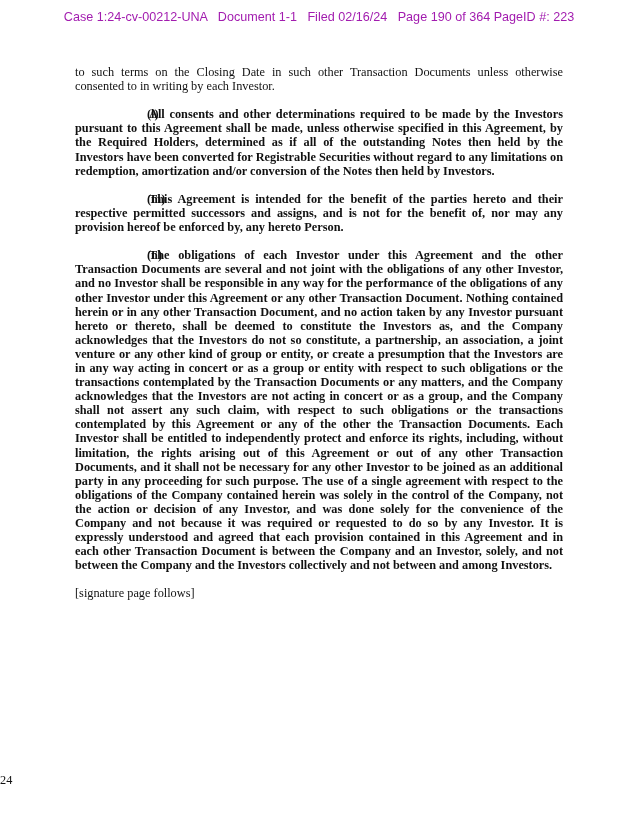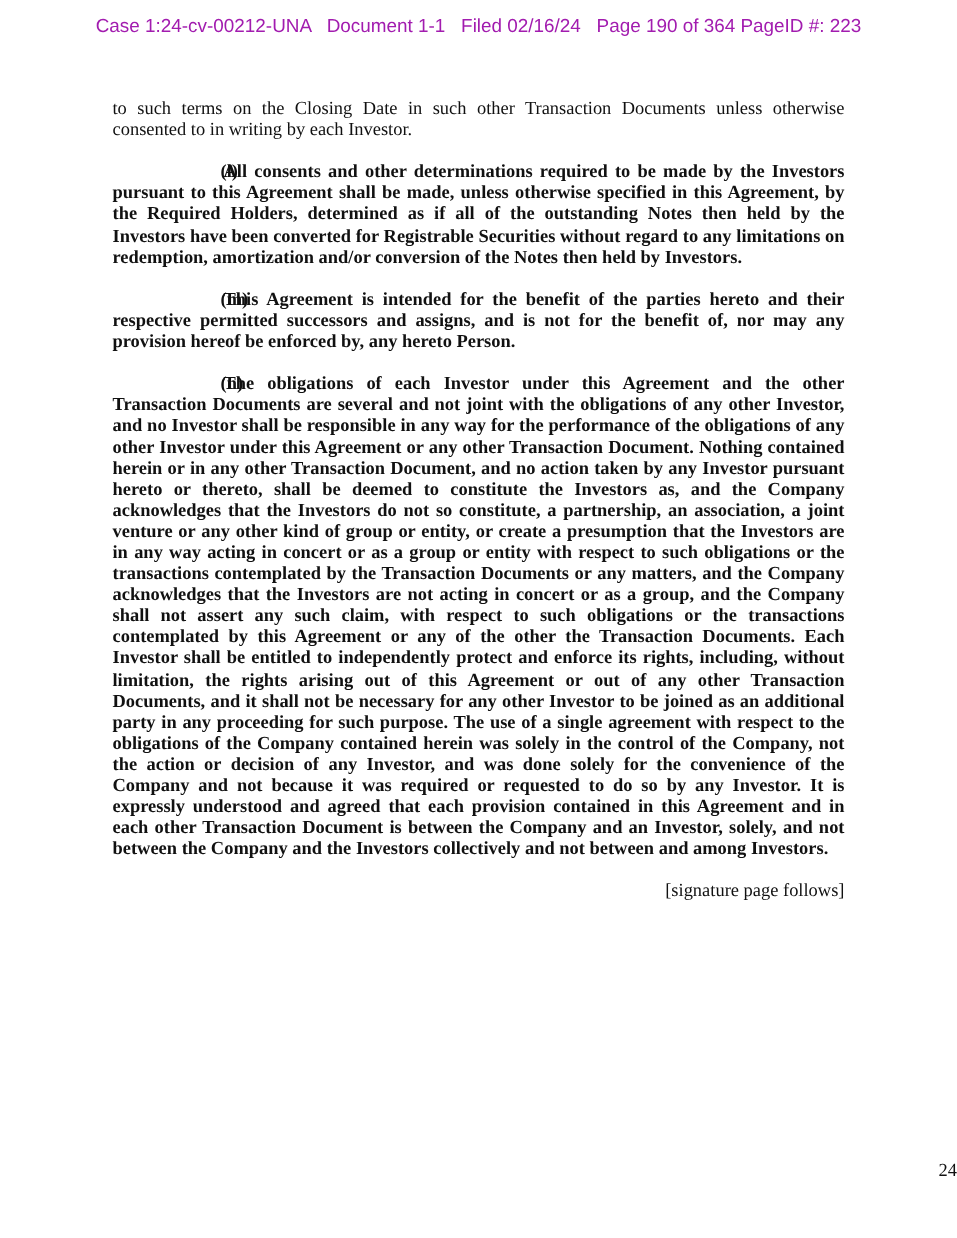--- a/index.html
+++ b/index.html
@@ -10,23 +10,23 @@
     white-space: pre;
   }
   .page {
     position: absolute; left: 75px; top: 65px; width: 488px;
     font-family: "Liberation Serif", serif; font-size: 12.3px; line-height: 14.1px;
     color: #111;
   }
   .p { text-align: justify; margin: 0 0 14.1px 0; }
   .p .lbl { display: inline-block; width: 38px; }
   .indent { text-indent: 36px; font-weight: bold; }
-  .center { text-align: right; margin-top: 0; }
+  .center { text-align: left; margin-top: 0; }
   .pagenum {
-    position: absolute; top: 773px; left: 0; width: 638px; text-align: right;
+    position: absolute; top: 773px; left: 0; width: 638px; text-align: left;
     font-family: "Liberation Serif", serif; font-size: 12.3px; color: #111;
   }
 </style>
 </head>
 <body>
 
 <div class="stamp">Case 1:24-cv-00212-UNA   Document 1-1   Filed 02/16/24   Page 190 of 364 PageID #: 223</div>
 
 <div class="page">
   <p class="p">

